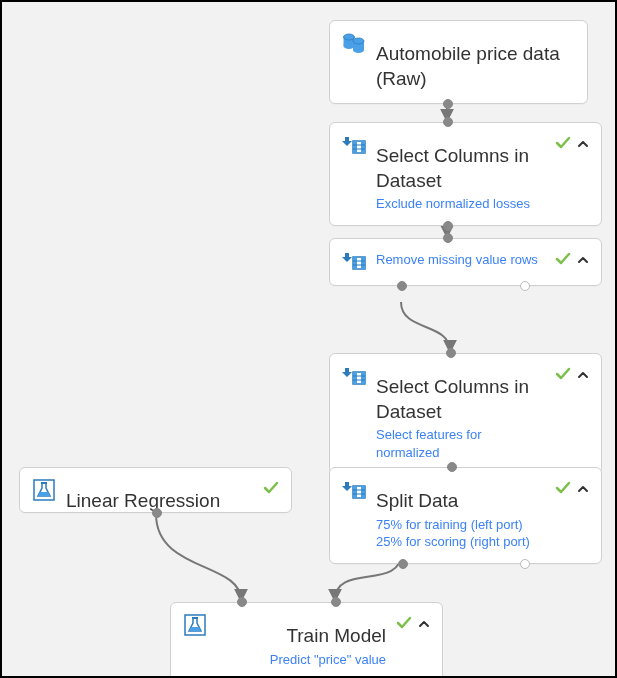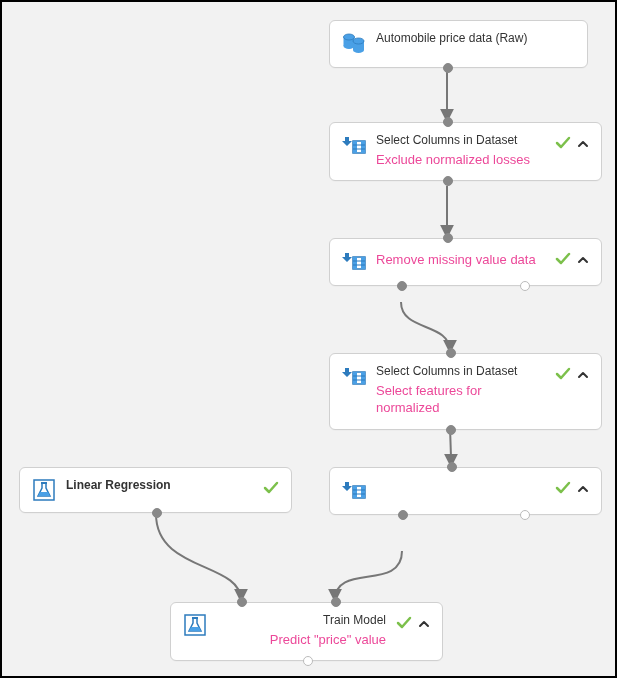--- a/index.html
+++ b/index.html
@@ -39,27 +39,28 @@
   }
   .icon {
     flex: 0 0 24px;
     height: 24px;
     display: flex;
     align-items: center;
     justify-content: center;
   }
   .title-block { flex: 1; min-width: 0; }
   .title {
-    font-size: 12px;
+    font-size: 19px;
     color: #333;
     line-height: 1.3;
+    margin-top: 11px;
   }
   .subtitle {
     font-size: 13px;
-    color: #ec4899;
+    color: #3b82f6;
     line-height: 1.35;
     margin-top: 2px;
     white-space: pre-line;
   }
   .status {
     flex: 0 0 auto;
     display: flex;
     align-items: center;
     gap: 6px;
     padding-top: 2px;
@@ -161,21 +162,21 @@
         <svg width="24" height="20" viewBox="0 0 24 20">
           <rect x="11" y="6" width="12" height="12" fill="none" stroke="#2d7bbd" stroke-width="1.5"></rect>
           <rect x="11" y="6" width="4" height="12" fill="#4aa0e6"></rect>
           <rect x="19" y="6" width="4" height="12" fill="#4aa0e6"></rect>
           <line x1="11" y1="10" x2="23" y2="10" stroke="#2d7bbd" stroke-width="1"></line>
           <line x1="11" y1="14" x2="23" y2="14" stroke="#2d7bbd" stroke-width="1"></line>
           <path d="M 2 2 L 6 2 L 6 6 L 9 6 L 4 11 L -1 6 L 2 6 Z" fill="#2d7bbd" transform="translate(1,0)"></path>
         </svg>
       </span>
       <div class="title-block">
-        <div class="subtitle">Remove missing value data</div>
+        <div class="subtitle">Remove missing value rows</div>
       </div>
       <div class="status">
         <span>
           <svg width="16" height="16" viewBox="0 0 16 16">
               <path d="M2 8 L6 12 L14 3" stroke="#7cc04b" stroke-width="2.5" fill="none" stroke-linecap="round" stroke-linejoin="round"></path>
             </svg>
         </span>
         <span>
           <svg width="12" height="12" viewBox="0 0 12 12">
               <path d="M2 8 L6 4 L10 8" stroke="#333" stroke-width="2" fill="none" stroke-linecap="round" stroke-linejoin="round"></path>
@@ -214,21 +215,21 @@
           <svg width="12" height="12" viewBox="0 0 12 12">
               <path d="M2 8 L6 4 L10 8" stroke="#333" stroke-width="2" fill="none" stroke-linecap="round" stroke-linejoin="round"></path>
             </svg>
         </span>
       </div>
     </div>
     <div class="port" style="left:116px; top:-6px;"></div>
     <div class="port" style="left:116px; bottom:-6px;"></div>
   </div>
 
-  <div class="node" style="left:17px; top:465px; width:273px; height:46px;font-weight:bold;">
+  <div class="node" style="left:17px; top:465px; width:273px; height:46px;">
     <div class="node-header">
       <span class="icon">
         <svg width="22" height="22" viewBox="0 0 22 22">
           <rect x="1" y="1" width="20" height="20" fill="none" stroke="#2d7bbd" stroke-width="1.5"></rect>
           <path d="M 9 4 L 9 9 L 5 17 L 17 17 L 13 9 L 13 4 Z" fill="none" stroke="#2d7bbd" stroke-width="1.5"></path>
           <rect x="8" y="3" width="6" height="2" fill="#2d7bbd"></rect>
           <path d="M 7 13 L 15 13 L 17 17 L 5 17 Z" fill="#4aa0e6"></path>
         </svg>
       </span>
       <div class="title-block">
@@ -251,20 +252,23 @@
         <svg width="24" height="20" viewBox="0 0 24 20">
           <rect x="11" y="6" width="12" height="12" fill="none" stroke="#2d7bbd" stroke-width="1.5"></rect>
           <rect x="11" y="6" width="4" height="12" fill="#4aa0e6"></rect>
           <rect x="19" y="6" width="4" height="12" fill="#4aa0e6"></rect>
           <line x1="11" y1="10" x2="23" y2="10" stroke="#2d7bbd" stroke-width="1"></line>
           <line x1="11" y1="14" x2="23" y2="14" stroke="#2d7bbd" stroke-width="1"></line>
           <path d="M 2 2 L 6 2 L 6 6 L 9 6 L 4 11 L -1 6 L 2 6 Z" fill="#2d7bbd" transform="translate(1,0)"></path>
         </svg>
       </span>
       <div class="title-block">
+        <div class="title">Split Data</div>
+        <div class="subtitle">75% for training (left port)
+25% for scoring (right port)</div>
       </div>
       <div class="status">
         <span>
           <svg width="16" height="16" viewBox="0 0 16 16">
               <path d="M2 8 L6 12 L14 3" stroke="#7cc04b" stroke-width="2.5" fill="none" stroke-linecap="round" stroke-linejoin="round"></path>
             </svg>
         </span>
         <span>
           <svg width="12" height="12" viewBox="0 0 12 12">
               <path d="M2 8 L6 4 L10 8" stroke="#333" stroke-width="2" fill="none" stroke-linecap="round" stroke-linejoin="round"></path>

